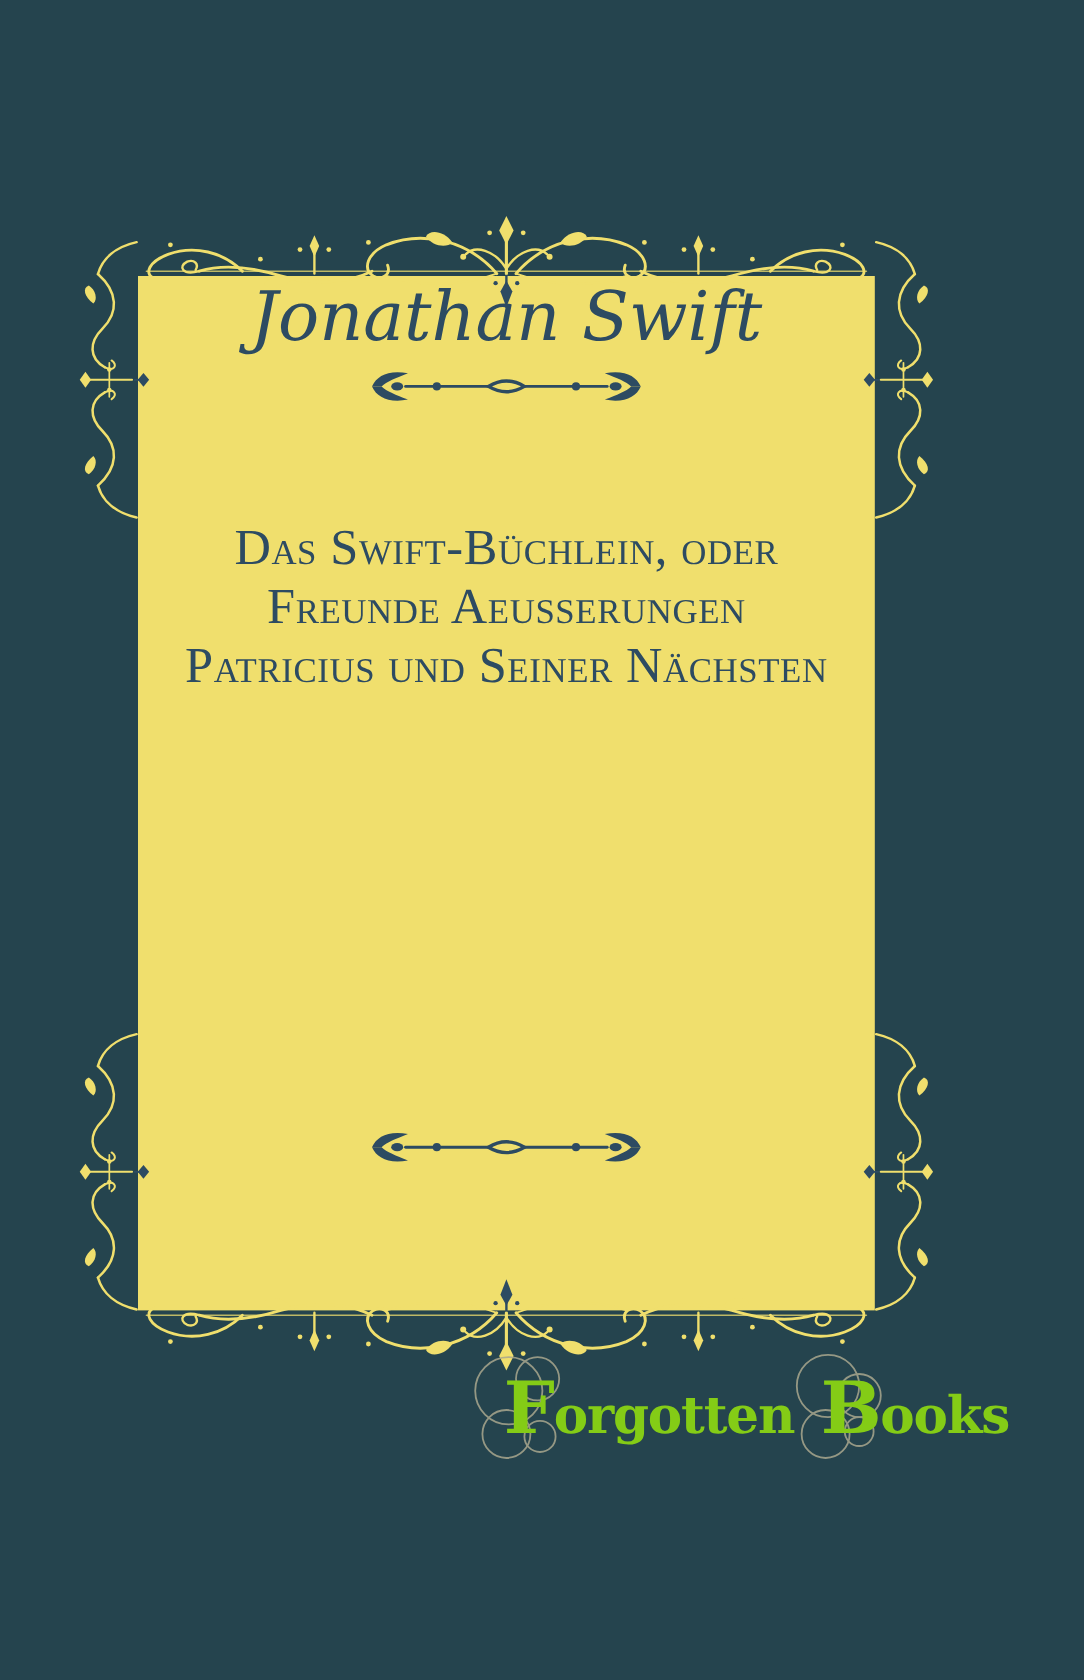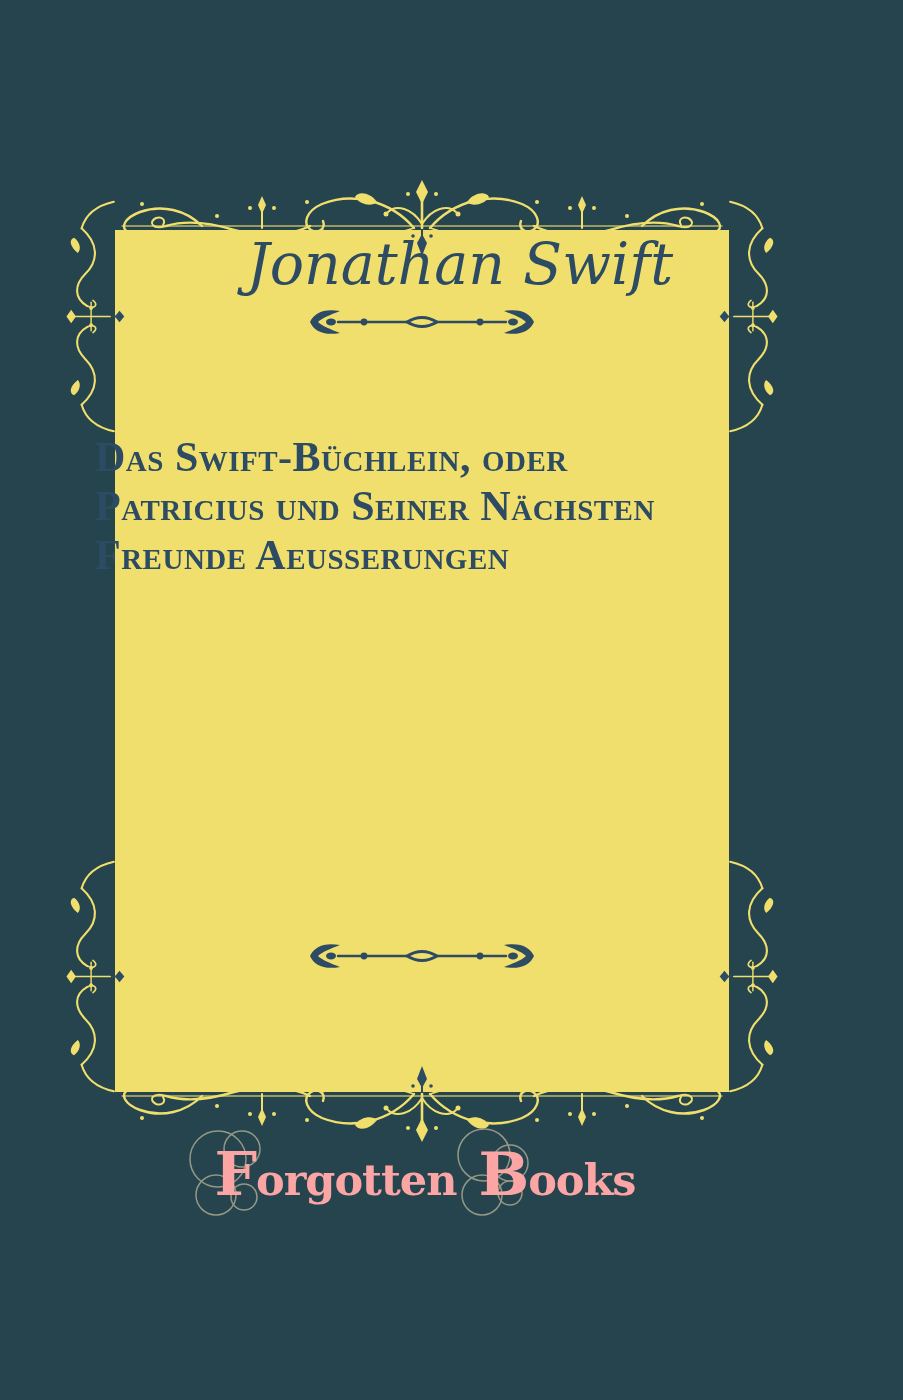--- a/index.html
+++ b/index.html
@@ -29,37 +29,36 @@
   .divider-row.d2{top:939px;}
   .divider-row svg{overflow:visible;}
   
   .author{
     left:115px;top:231px;width:614px;
     text-align:center;
     font-family:"DejaVu Serif", serif;
     font-style:italic;
     font-size:57px;
     color:#2d4b62;
-    padding-left:38px;
   }
   .title{
     left:95px;top:433px;width:654px;
+    text-align:center;
     font-family:"Liberation Serif", serif;
     font-variant:small-caps;
     font-size:42px;
     line-height:49px;
     letter-spacing:0.5px;
     color:#2d4b62;
-    font-weight:bold;
   }
   
   .logo-row{
     left:0;top:1139px;width:850px;
-    text-align:center;
-    color:#fca5a5;
+    text-align:right;
+    color:#84cc16;
   }
   .logo-word-wrap{position:relative;display:inline-block;margin:0 9px;}
   .logo-word{
     display:inline-block;
     font-family:"DejaVu Serif", serif;
     font-weight:bold;
     font-size:43px;
     letter-spacing:-1px;
     position:relative;z-index:1;
   }
@@ -201,22 +200,22 @@
       <path d="M224,17 C220,26 210,31 194,28 C204,24 212,21 216,17 Z" stroke="none"></path>
       <ellipse cx="203" cy="17" rx="5" ry="3.4" stroke="none"></ellipse>
     </g>
     <use href="#divEnd" transform="translate(224 0) scale(-1 1)"></use>
     <path d="M97,17 Q112,8 127,17 Q112,26 97,17 Z" stroke="#2d4b62" stroke-width="2.8" fill="none"></path>
   </svg>
 </div>
 
 <div class="abs title">
   <div>Das Swift-Büchlein, oder</div>
+  <div>Freunde Aeusserungen</div>
   <div>Patricius und Seiner Nächsten</div>
-  <div>Freunde Aeusserungen</div>
 </div>
 
 <div class="abs divider-row d2">
   <svg width="224" height="34" viewBox="0 0 224 34">
     <g stroke="#2d4b62" fill="#2d4b62" stroke-linecap="round">
       <path d="M127,17 H196" stroke-width="2.4" fill="none"></path>
       <circle cx="170" cy="17" r="3.4" stroke="none"></circle>
       <path d="M224,17 C220,8 210,3 194,6 C204,10 212,13 216,17 Z" stroke="none"></path>
       <path d="M224,17 C220,26 210,31 194,28 C204,24 212,21 216,17 Z" stroke="none"></path>
       <ellipse cx="203" cy="17" rx="5" ry="3.4" stroke="none"></ellipse>

